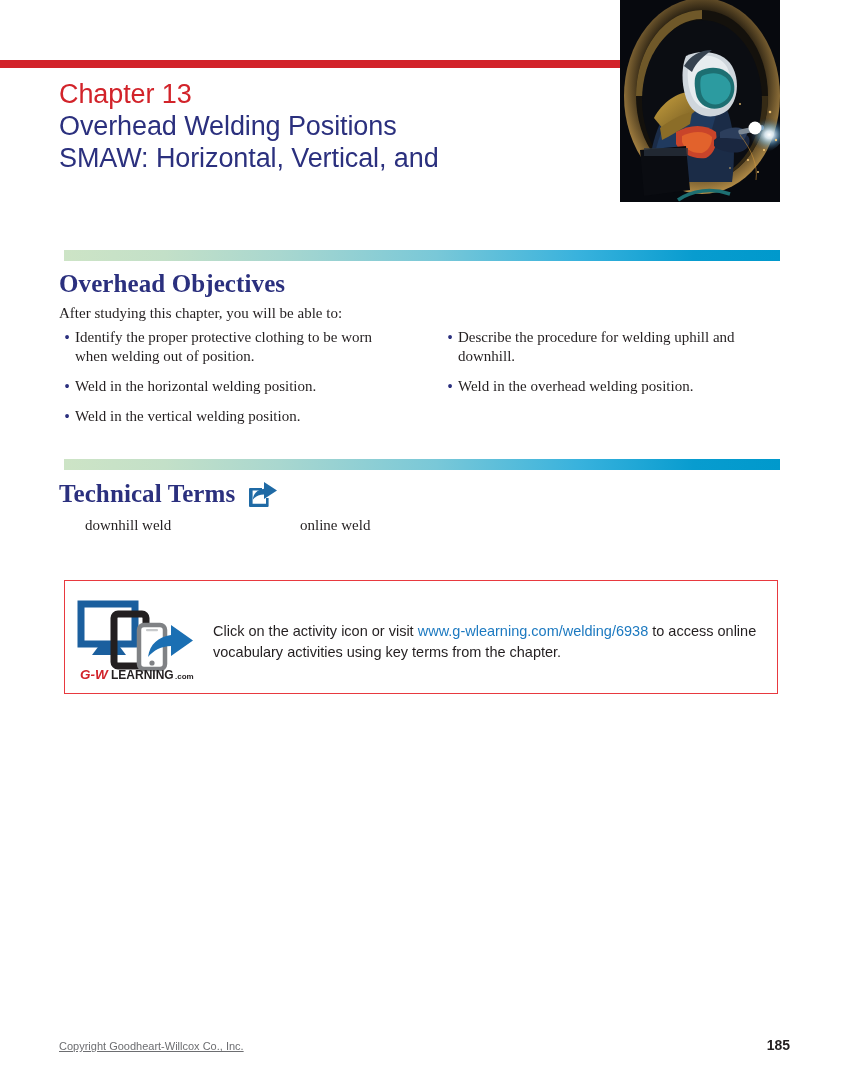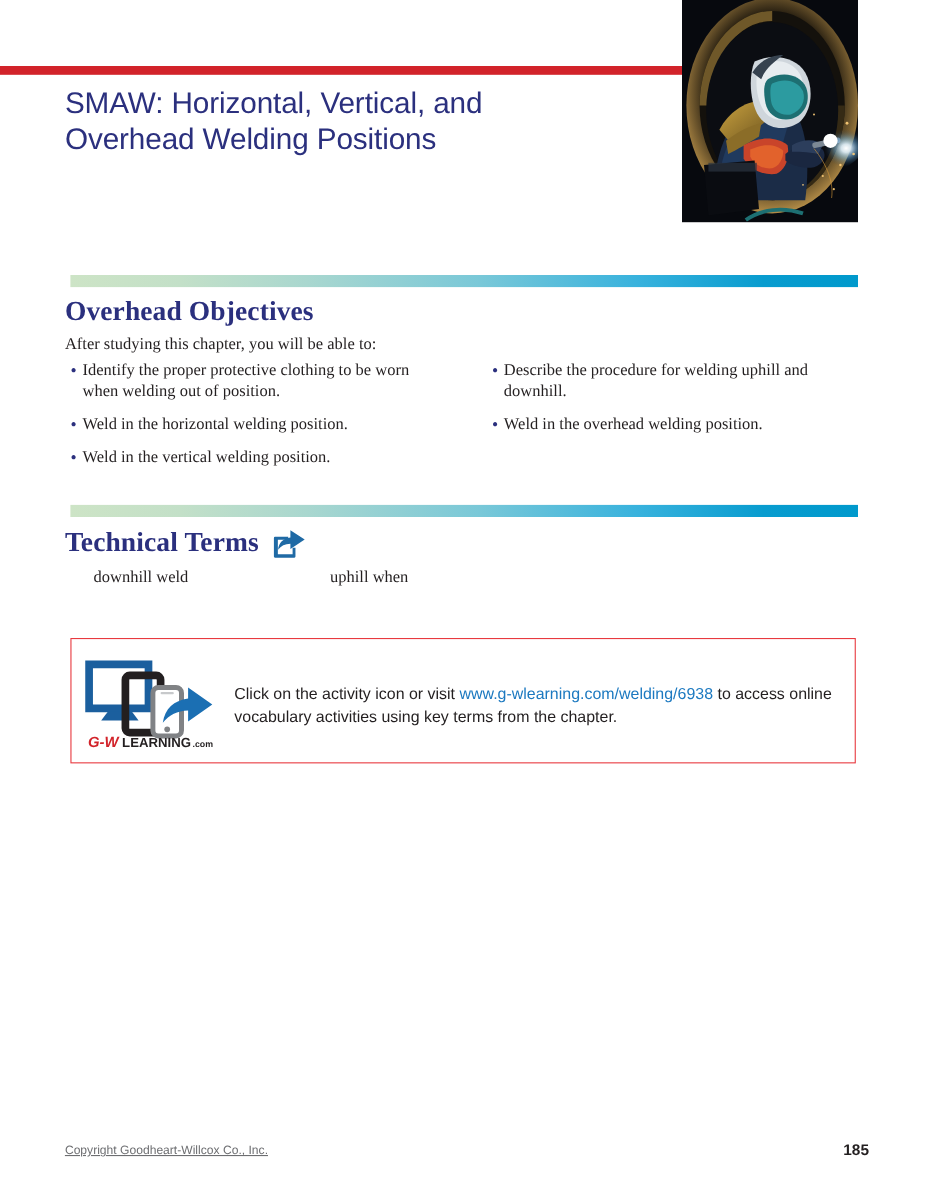--- a/index.html
+++ b/index.html
@@ -298,22 +298,23 @@
       <rect x="24" y="148" width="44" height="8" fill="#2b3440" opacity="0.7"></rect>
 
       <path d="M58 200 C72 190 92 188 110 194" stroke="#1d6f72" stroke-width="3.5" fill="none"></path>
 
       <rect x="0" y="0" width="160" height="202" fill="none"></rect>
     </g>
   </svg>
 </div>
 
 <div class="chapter-block">
+  <div class="chapter-number">Chapter 13</div>
+  <div class="chapter-title">Overhead Welding Positions</div>
   <div class="chapter-title">SMAW: Horizontal, Vertical, and</div>
-  <div class="chapter-title">Overhead Welding Positions</div>
 </div>
 
 <div class="grad-bar objectives"></div>
 <div class="section-heading objectives">Overhead Objectives</div>
 <div class="objectives-intro">After studying this chapter, you will be able to:</div>
 
 <div class="objectives-cols">
   <div class="obj-col">
     <div class="obj-item">
       <span class="obj-bullet">•</span>
@@ -347,21 +348,21 @@
   <span class="share-icon-wrap">
     <svg class="share-icon" width="30" height="27" viewBox="0 0 30 27" xmlns="http://www.w3.org/2000/svg">
       <path d="M2 7 h12 v2.6 H4.6 v13.2 h13.4 V17 h2.6 v8 a1 1 0 0 1 -1 1 H2 a1 1 0 0 1 -1 -1 V8 a1 1 0 0 1 1 -1 z" fill="#1f6aa5"></path>
       <path d="M16 1 L29 9.5 L16 18 v-4.6 c-5 0.2 -8.6 1.9 -11.2 5.4 c0.6 -6.5 4.6 -10.2 11.2 -11.1 z" fill="#1f6aa5"></path>
     </svg>
   </span>
 </div>
 
 <div class="terms-list">
   <div class="term col1">downhill weld</div>
-  <div class="term col2">uphill when</div>
+  <div class="term col2">online weld</div>
 </div>
 
 <div class="activity-box">
   <div class="activity-inner">
     <div class="gw-logo">
       <svg width="127" height="81" viewBox="0 0 127 81" xmlns="http://www.w3.org/2000/svg">
 
         <path d="M5 4 h54 v40 h-54 z" fill="none" stroke="#1b5f9e" stroke-width="7"></path>
         <path d="M22 47 h22 l6 8 h-34 z" fill="#1b5f9e"></path>
 

